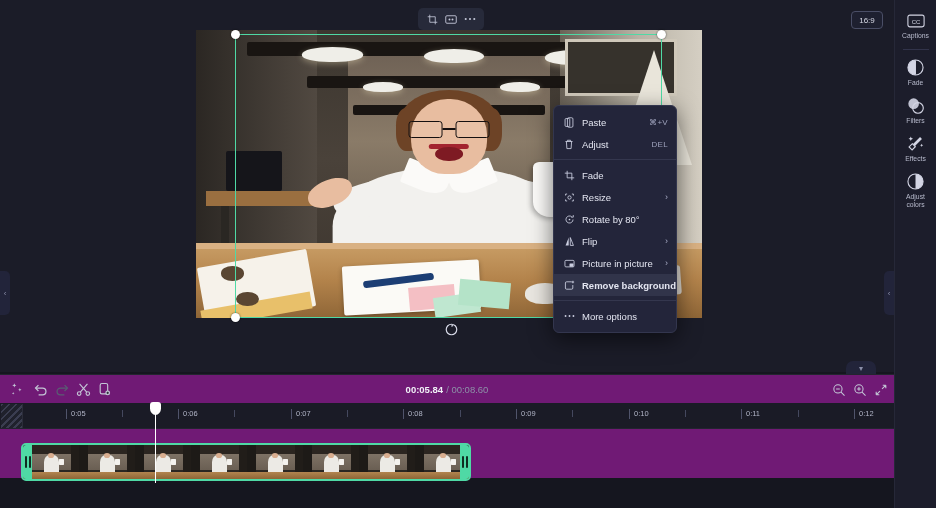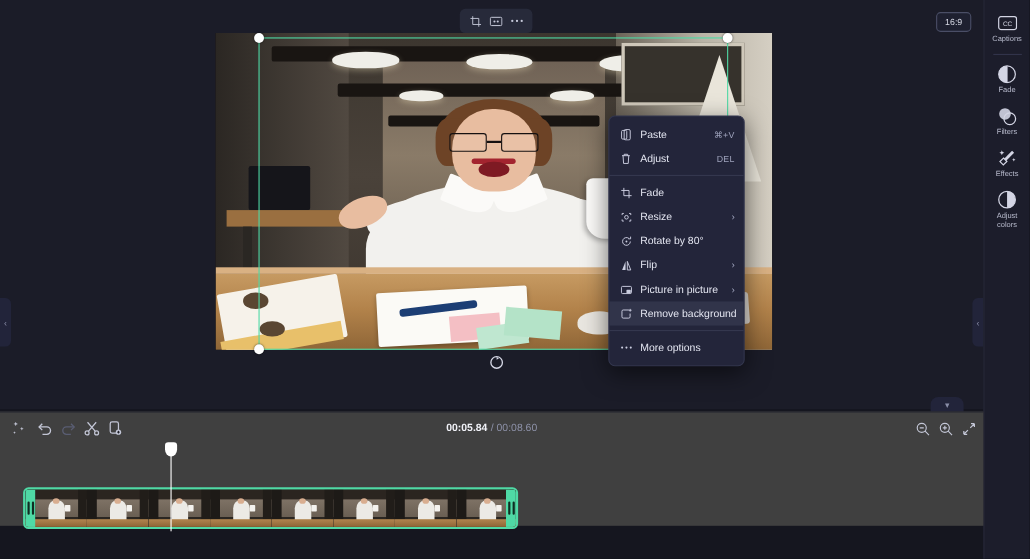--- a/index.html
+++ b/index.html
@@ -158,21 +158,21 @@
   #ctx-menu {
     position: absolute; left: 553px; top: 105px; width: 124px;
     background: #23253a; border: 1px solid #33364e; border-radius: 6px;
     box-shadow: 0 6px 22px rgba(0,0,0,.55);
     padding: 5px 0; z-index: 40;
   }
   .mi {
     display: flex; align-items: center; height: 22px; padding: 0 8px;
     font-size: 9.5px; color: #e3e5f0; cursor: pointer; position: relative;
   }
-  .mi.hovered { background: #31344a; }
+  .mi.hovered { background: #31344a; font-weight: bold; }
   .mi .mi-ico { width: 14px; display: flex; align-items: center; justify-content: center;
     color: #cbcee0; flex: 0 0 14px; }
   .mi .mi-lbl { margin-left: 6px; flex: 1; white-space: nowrap; }
   .mi .mi-kbd { font-size: 8px; color: #9ea2bb; letter-spacing: .3px; }
   .mi .mi-arrow { color: #a9adc6; font-size: 9px; }
   .m-sep { height: 1px; background: #34374e; margin: 4px 0; }
 
   
   #loop-btn {
     position: absolute; left: 444px; top: 322px; width: 15px; height: 15px;
@@ -207,21 +207,21 @@
     width: 42px; padding: 5px 0 4px; display: flex; flex-direction: column;
     align-items: center; cursor: pointer; color: #d3d5e4;
   }
   .rail-ico { width: 19px; height: 19px; display: flex; align-items: center;
     justify-content: center; margin-bottom: 2px; }
   .rail-lbl { font-size: 6.8px; line-height: 8px; text-align: center; color: #b8bbcd; }
   .rail-sep { width: 26px; height: 1px; background: #31334a; margin: 5px 0 3px; }
 
   
   #timeline { position: absolute; left: 0; top: 374px; width: 894px; height: 104px;
-    background: #404040; border-top: 1px solid #23252f; }
+    background: #701a75; border-top: 1px solid #23252f; }
   #tl-toolbar { position: absolute; left: 0; top: 0; width: 894px; height: 28px; }
   .tl-tool { position: absolute; top: 6px; width: 17px; height: 17px;
     color: #c3c6d6; cursor: pointer; display:flex; align-items:center; justify-content:center; }
   .tl-tool.dim { color: #595d73; }
   #tl-time {
     position: absolute; left: 0; top: 0; width: 894px; height: 28px;
     display: flex; align-items: center; justify-content: center;
     font-size: 9.5px; pointer-events: none;
   }
   #tl-time .cur { color: #f0f1f7; font-weight: bold; }
@@ -613,20 +613,38 @@
         </svg>
       </div>
       <div class="tl-tool" style="left:872px">
         <svg width="14" height="14" viewBox="0 0 16 16" fill="none" stroke="currentColor" stroke-width="1.25">
           <path d="M13.5 2.5L9.2 6.8M13.5 2.5H10M13.5 2.5V6"></path>
           <path d="M2.5 13.5l4.3-4.3M2.5 13.5H6M2.5 13.5V10"></path>
         </svg>
       </div>
     </div>
 
+    <div id="tl-ruler">
+      <div id="hatch-box"></div>
+      <div class="tick-lbl" style="left:66px">0:05</div>
+      <div class="tick-min" style="left:122px"></div>
+      <div class="tick-lbl" style="left:178px">0:06</div>
+      <div class="tick-min" style="left:234px"></div>
+      <div class="tick-lbl" style="left:291px">0:07</div>
+      <div class="tick-min" style="left:347px"></div>
+      <div class="tick-lbl" style="left:403px">0:08</div>
+      <div class="tick-min" style="left:460px"></div>
+      <div class="tick-lbl" style="left:516px">0:09</div>
+      <div class="tick-min" style="left:572px"></div>
+      <div class="tick-lbl" style="left:629px">0:10</div>
+      <div class="tick-min" style="left:685px"></div>
+      <div class="tick-lbl" style="left:741px">0:11</div>
+      <div class="tick-min" style="left:798px"></div>
+      <div class="tick-lbl" style="left:854px">0:12</div>
+    </div>
 
     <div id="playhead">
       <div class="ph-knob"></div>
     </div>
 
     <div id="track-area">
       <div id="clip">
         <div id="clip-thumbs">
           <div class="thumb">
               <div class="t-top"></div>

